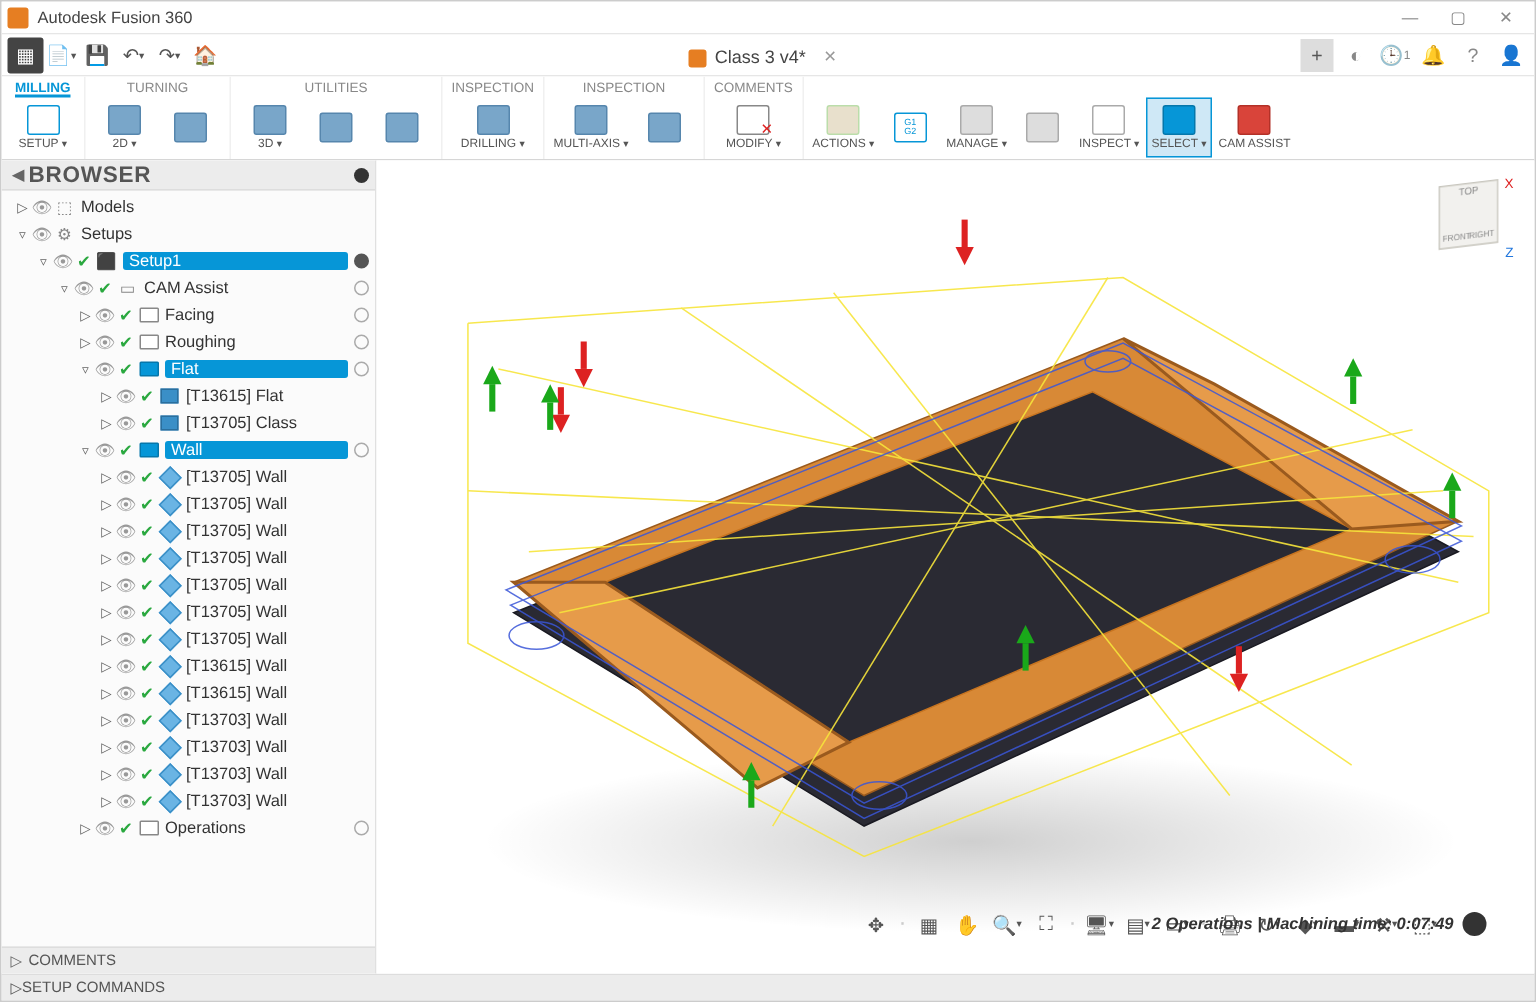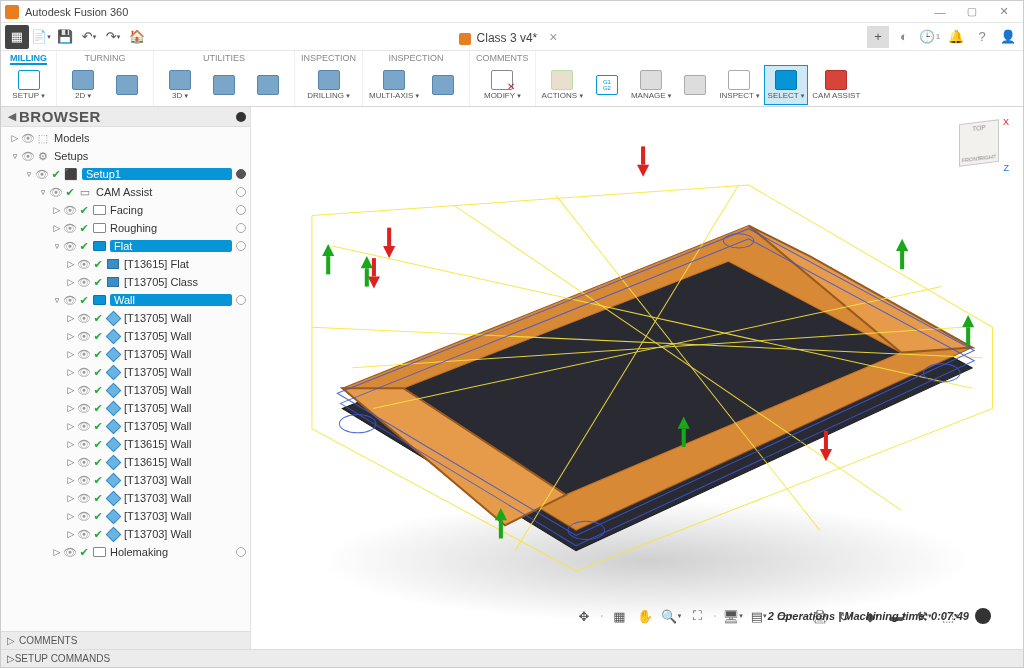--- a/index.html
+++ b/index.html
@@ -458,21 +458,21 @@
           <span class="lbl2">[T13703] Wall</span>
         </div>
         <div class="node">
           <span class="indent" style="width: 50px;"></span>
           <span class="tw">▷</span>
           <span class="eye">👁</span>
           <span class="chk">✔</span>
           <span class="ico2">
             <div class="ico-folder"></div>
           </span>
-          <span class="lbl2">Holemaking</span>
+          <span class="lbl2">Operations</span>
           <span class="ring"></span>
         </div>
       </div>
     <div class="comments">
       <span class="tw">▷</span>
       <span>COMMENTS</span>
     </div>
   </div>
 
   <div class="canvas">

